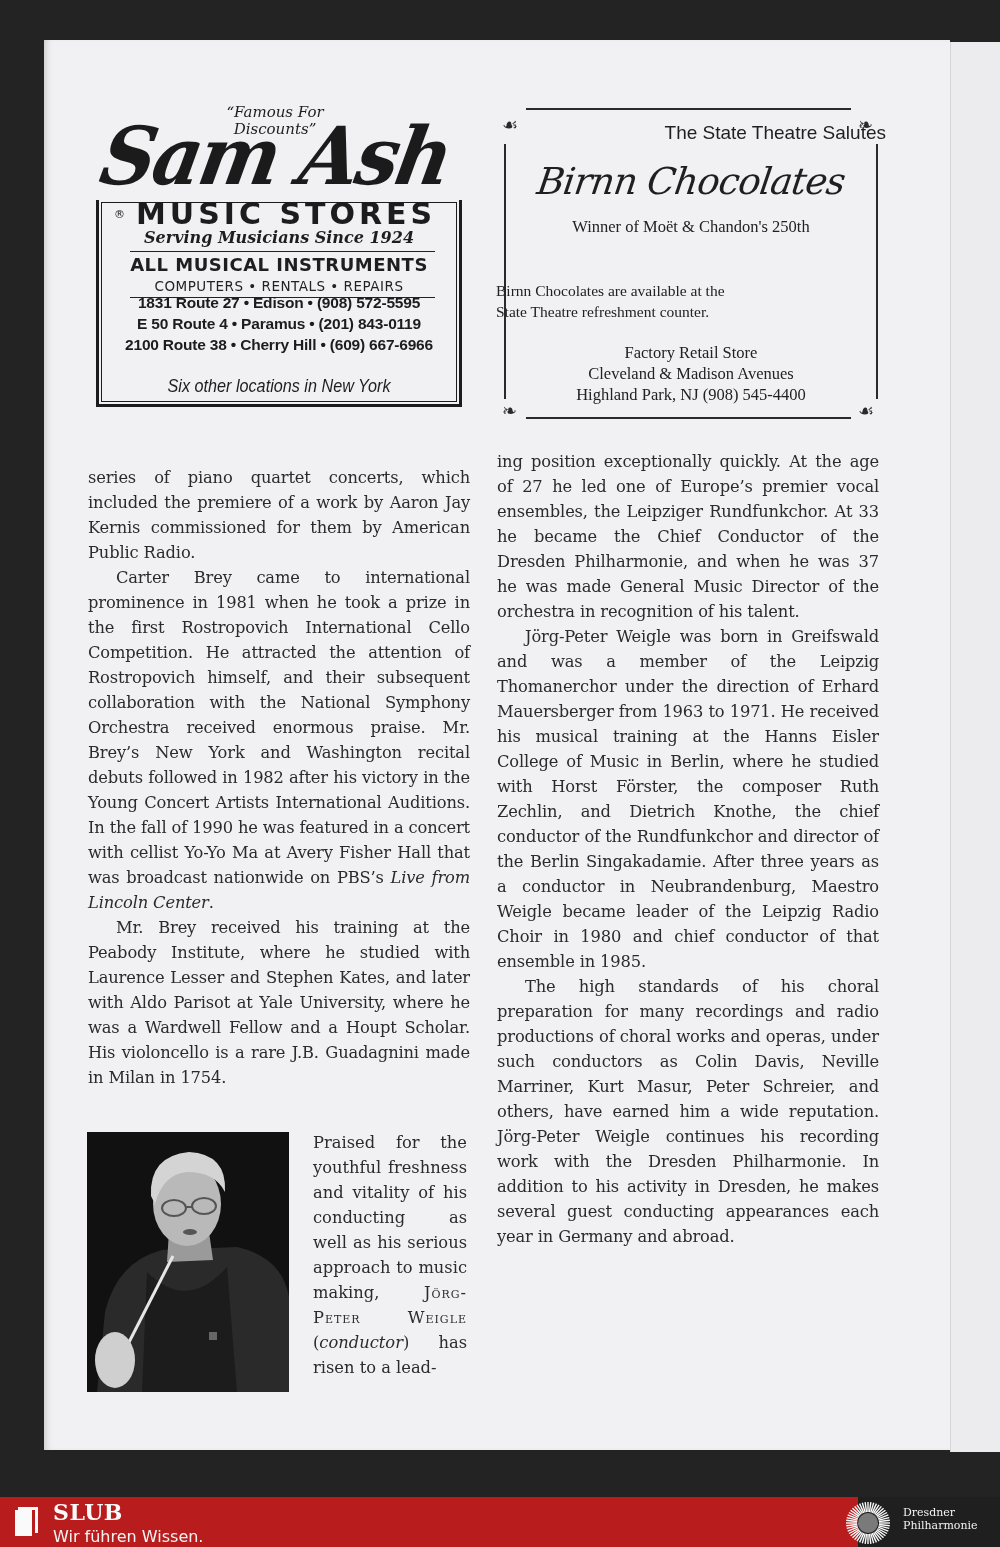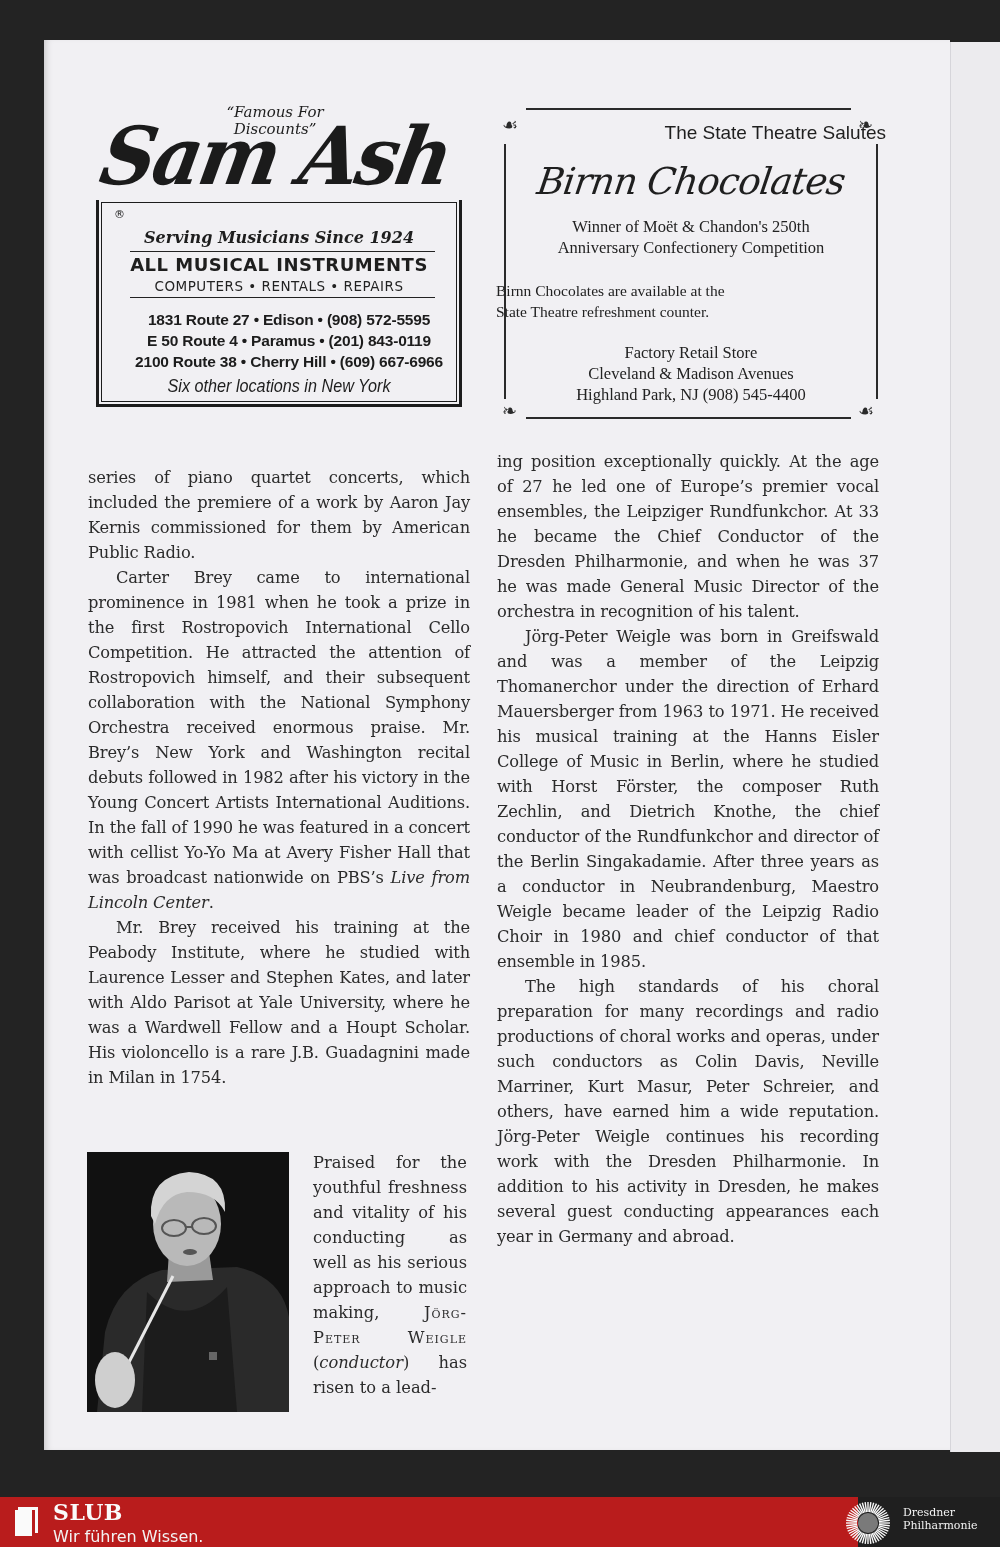--- a/index.html
+++ b/index.html
@@ -60,24 +60,23 @@
   .samash-all {
     position: absolute; left: 0; top: 154px; width: 366px; text-align: center;
     font-family: "DejaVu Sans", sans-serif; font-weight: bold; font-size: 18px; letter-spacing: 0.5px; color: #1e1e1e;
   }
   .samash-services {
     position: absolute; left: 0; top: 178px; width: 366px; text-align: center;
     font-family: "DejaVu Sans", sans-serif; font-size: 13.5px; letter-spacing: 0.5px; color: #222;
   }
   .samash-rule2 { position: absolute; left: 34px; top: 197px; width: 305px; border-top: 1.5px solid #222; }
   .samash-addr {
-    position: absolute; left: 0; top: 209px; width: 366px; text-align: center;
+    position: absolute; left: 0; top: 192px; width: 366px; text-align: center;
     font-family: "Liberation Sans", sans-serif; font-weight: bold; font-size: 15.5px; line-height: 21px; color: #1c1c1c;
     letter-spacing: -0.2px;
-    padding-left: 10px;
   }
   .samash-other {
     position: absolute; left: 0; top: 276px; width: 366px; text-align: center;
     font-family: "Liberation Sans", sans-serif; font-style: italic; font-size: 18px; color: #1e1e1e;
     transform: scaleX(0.9);
   }
 
   
   .birnn {
     position: absolute; left: 496px; top: 104px; width: 390px; height: 320px;
@@ -118,21 +117,21 @@
     position: absolute; width: 382px;
     font-family: "DejaVu Serif", serif; font-size: 16.3px; line-height: 25px; color: #2b2b2b;
     text-align: justify; letter-spacing: -0.15px;
   }
   .col p { margin: 0; text-indent: 0; }
   .col p.indent { text-indent: 28px; }
   .col-left { left: 88px; top: 465px; }
   .col-right { left: 497px; top: 449px; }
   .col em { font-style: italic; }
 
-  .photo-row { position: absolute; left: 87px; top: 1130px; width: 383px; height: 266px; margin-top: 20px; }
+  .photo-row { position: absolute; left: 87px; top: 1130px; width: 383px; height: 266px; }
   .photo {
     position: absolute; left: 0; top: 2px; width: 202px; height: 260px;
     background: #0e0e0e; overflow: hidden;
   }
   .photo svg { display: block; }
   .photo-caption {
     position: absolute; left: 226px; top: 0; width: 154px;
     font-family: "DejaVu Serif", serif; font-size: 16.3px; line-height: 25px; color: #2b2b2b;
     text-align: justify;
   }
@@ -165,20 +164,21 @@
 <div class="scan-bg"></div>
 <div class="next-page"></div>
 
 <div class="page"></div>
 
 <div class="samash">
   <div class="samash-frame"></div>
   <div class="samash-logo">Sam Ash</div>
   <div class="samash-tagline">“Famous For Discounts”</div>
   <div class="samash-reg">®</div>
+  <div class="samash-music">MUSIC STORES</div>
   <div class="samash-serving">Serving Musicians Since 1924</div>
   <div class="samash-rule1"></div>
   <div class="samash-all">ALL MUSICAL INSTRUMENTS</div>
   <div class="samash-services">COMPUTERS • RENTALS • REPAIRS</div>
   <div class="samash-rule2"></div>
   <div class="samash-addr">
     <div>1831 Route 27 • Edison • (908) 572-5595</div>
     <div>E 50 Route 4 • Paramus • (201) 843-0119</div>
     <div>2100 Route 38 • Cherry Hill • (609) 667-6966</div>
   </div>
@@ -191,21 +191,20 @@
   <div class="birnn-line-left"></div>
   <div class="birnn-line-right"></div>
   <span class="orn orn-tl">☙</span>
   <span class="orn orn-tr">❧</span>
   <span class="orn orn-bl">❧</span>
   <span class="orn orn-br">☙</span>
   <div class="birnn-salutes">The State Theatre Salutes</div>
   <div class="birnn-name">Birnn Chocolates</div>
   <div class="birnn-winner">
     <div>Winner of Moët &amp; Chandon's 250th</div>
-    <div>Anniversary Confectionery Competition</div>
   </div>
   <div class="birnn-avail">
     <div>Birnn Chocolates are available at the</div>
     <div>State Theatre refreshment counter.</div>
   </div>
   <div class="birnn-store">
     <div>Factory Retail Store</div>
     <div>Cleveland &amp; Madison Avenues</div>
     <div>Highland Park, NJ (908) 545-4400</div>
   </div>

